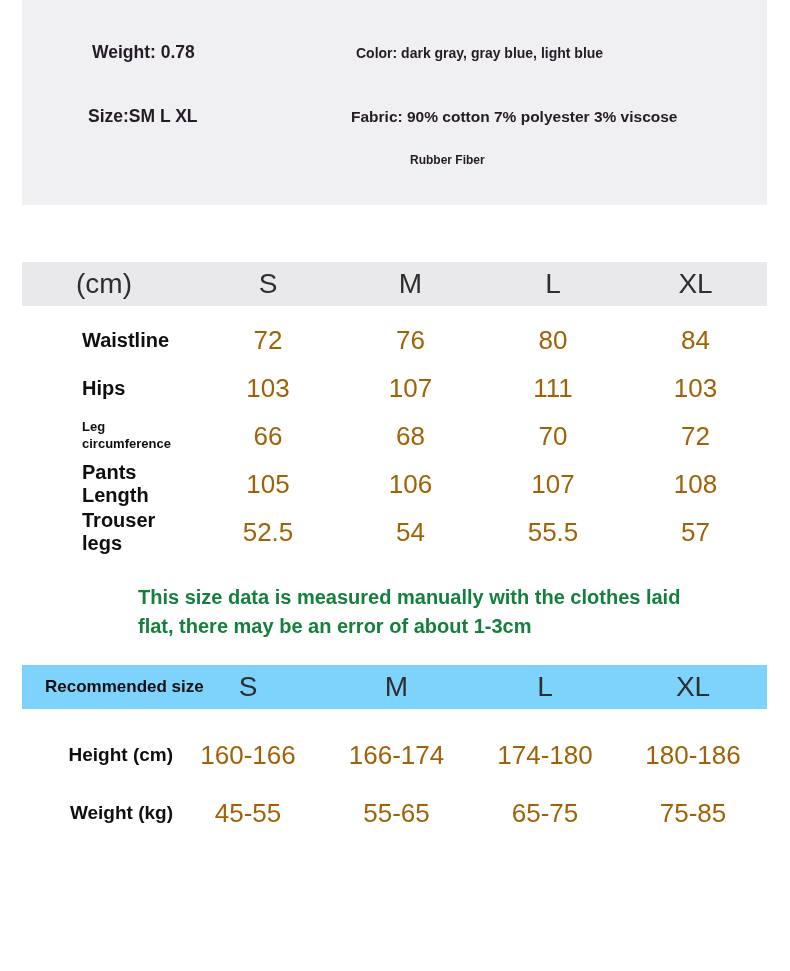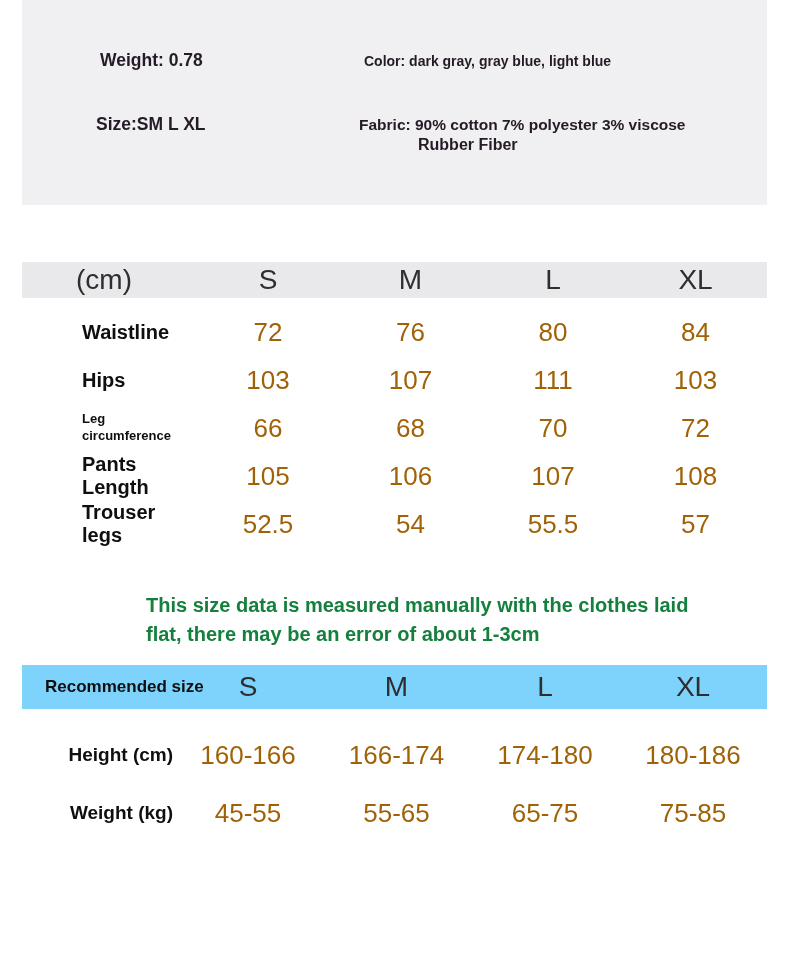--- a/index.html
+++ b/index.html
@@ -1,32 +1,32 @@
 <!DOCTYPE html>
 <html><head>
 <meta charset="utf-8">
 <style>
   * { box-sizing: border-box; }
   body { margin: 0; background: #ffffff; font-family: "Liberation Sans", sans-serif; }
   .page { position: relative; width: 790px; height: 971px; background: #ffffff; overflow: hidden; }
-  p { margin: 8px; }
+  p { margin: 0; }
 
   
   .spec-card { position: absolute; left: 22px; top: 0; width: 745px; height: 205px; background: #f0eff1; }
   .spec-card p { font-weight: bold; color: #241b26; }
   .spec-weight { position: absolute; left: 70px; top: 42px; font-size: 17.5px; }
   .spec-size   { position: absolute; left: 66px; top: 106px; font-size: 17.5px; }
   .spec-color  { position: absolute; left: 334px; top: 45px; font-size: 14px; }
   .spec-fabric { position: absolute; left: 329px; top: 108px; font-size: 15.5px; }
-  .spec-rubber { position: absolute; left: 388px; top: 128px; font-size: 16px; }
+  .spec-rubber { position: absolute; left: 388px; top: 153px; font-size: 12px; }
 
   
   table { border-collapse: collapse; table-layout: fixed; }
   .size-table { position: absolute; left: 22px; top: 262px; width: 745px; }
-  .size-table thead tr { height: 36px; background: #e9e9eb; }
+  .size-table thead tr { height: 44px; background: #e9e9eb; }
   th { font-weight: normal; }
   .unit-th { text-align: left; padding-left: 54px; font-size: 28px; color: #2e2e2e; }
   .col-th  { text-align: center; font-size: 28px; color: #2e2e2e; }
   .size-table tbody::before { content: ""; display: table-row; height: 10px; }
   .size-table tbody tr { height: 48px; }
   td.lbl { padding-left: 60px; font-size: 20px; font-weight: bold; color: #0f0f0f; }
   td.lbl.small { font-size: 13px; line-height: 1.3; padding-right: 40px; }
   td.val { text-align: center; font-size: 26px; color: #a16207; }
 
   .note { position: absolute; left: 138px; top: 583px; width: 545px;

